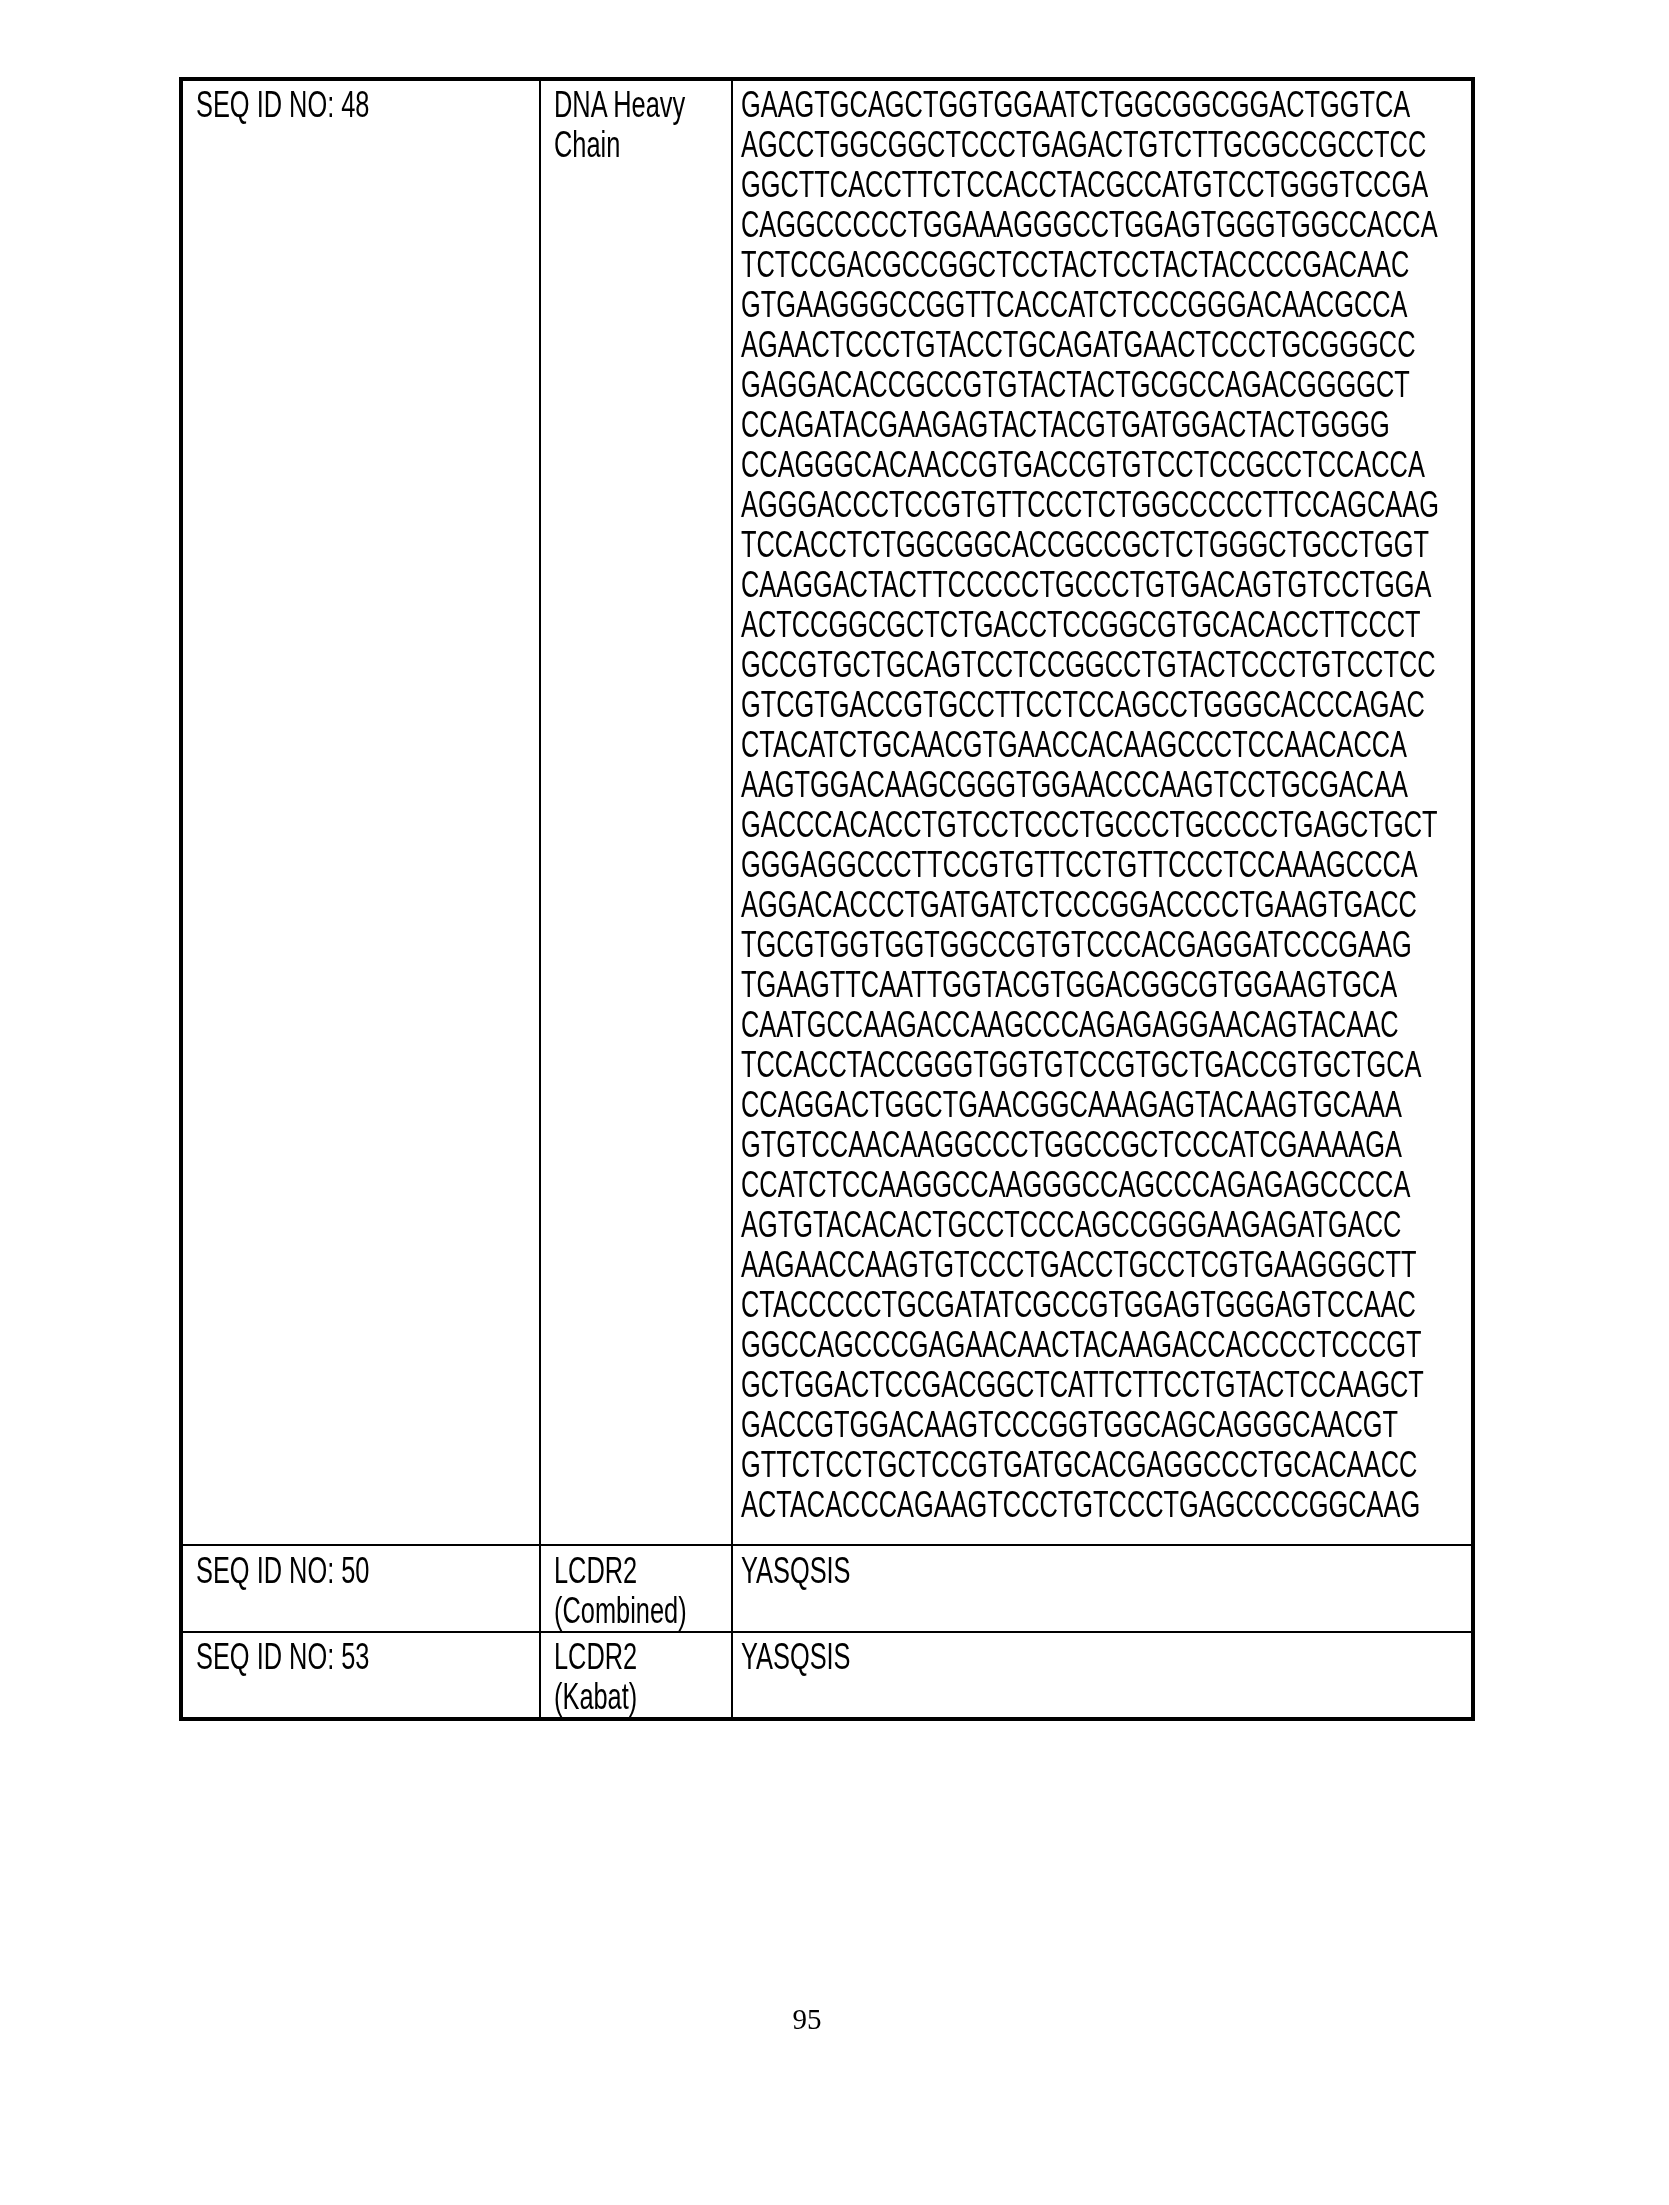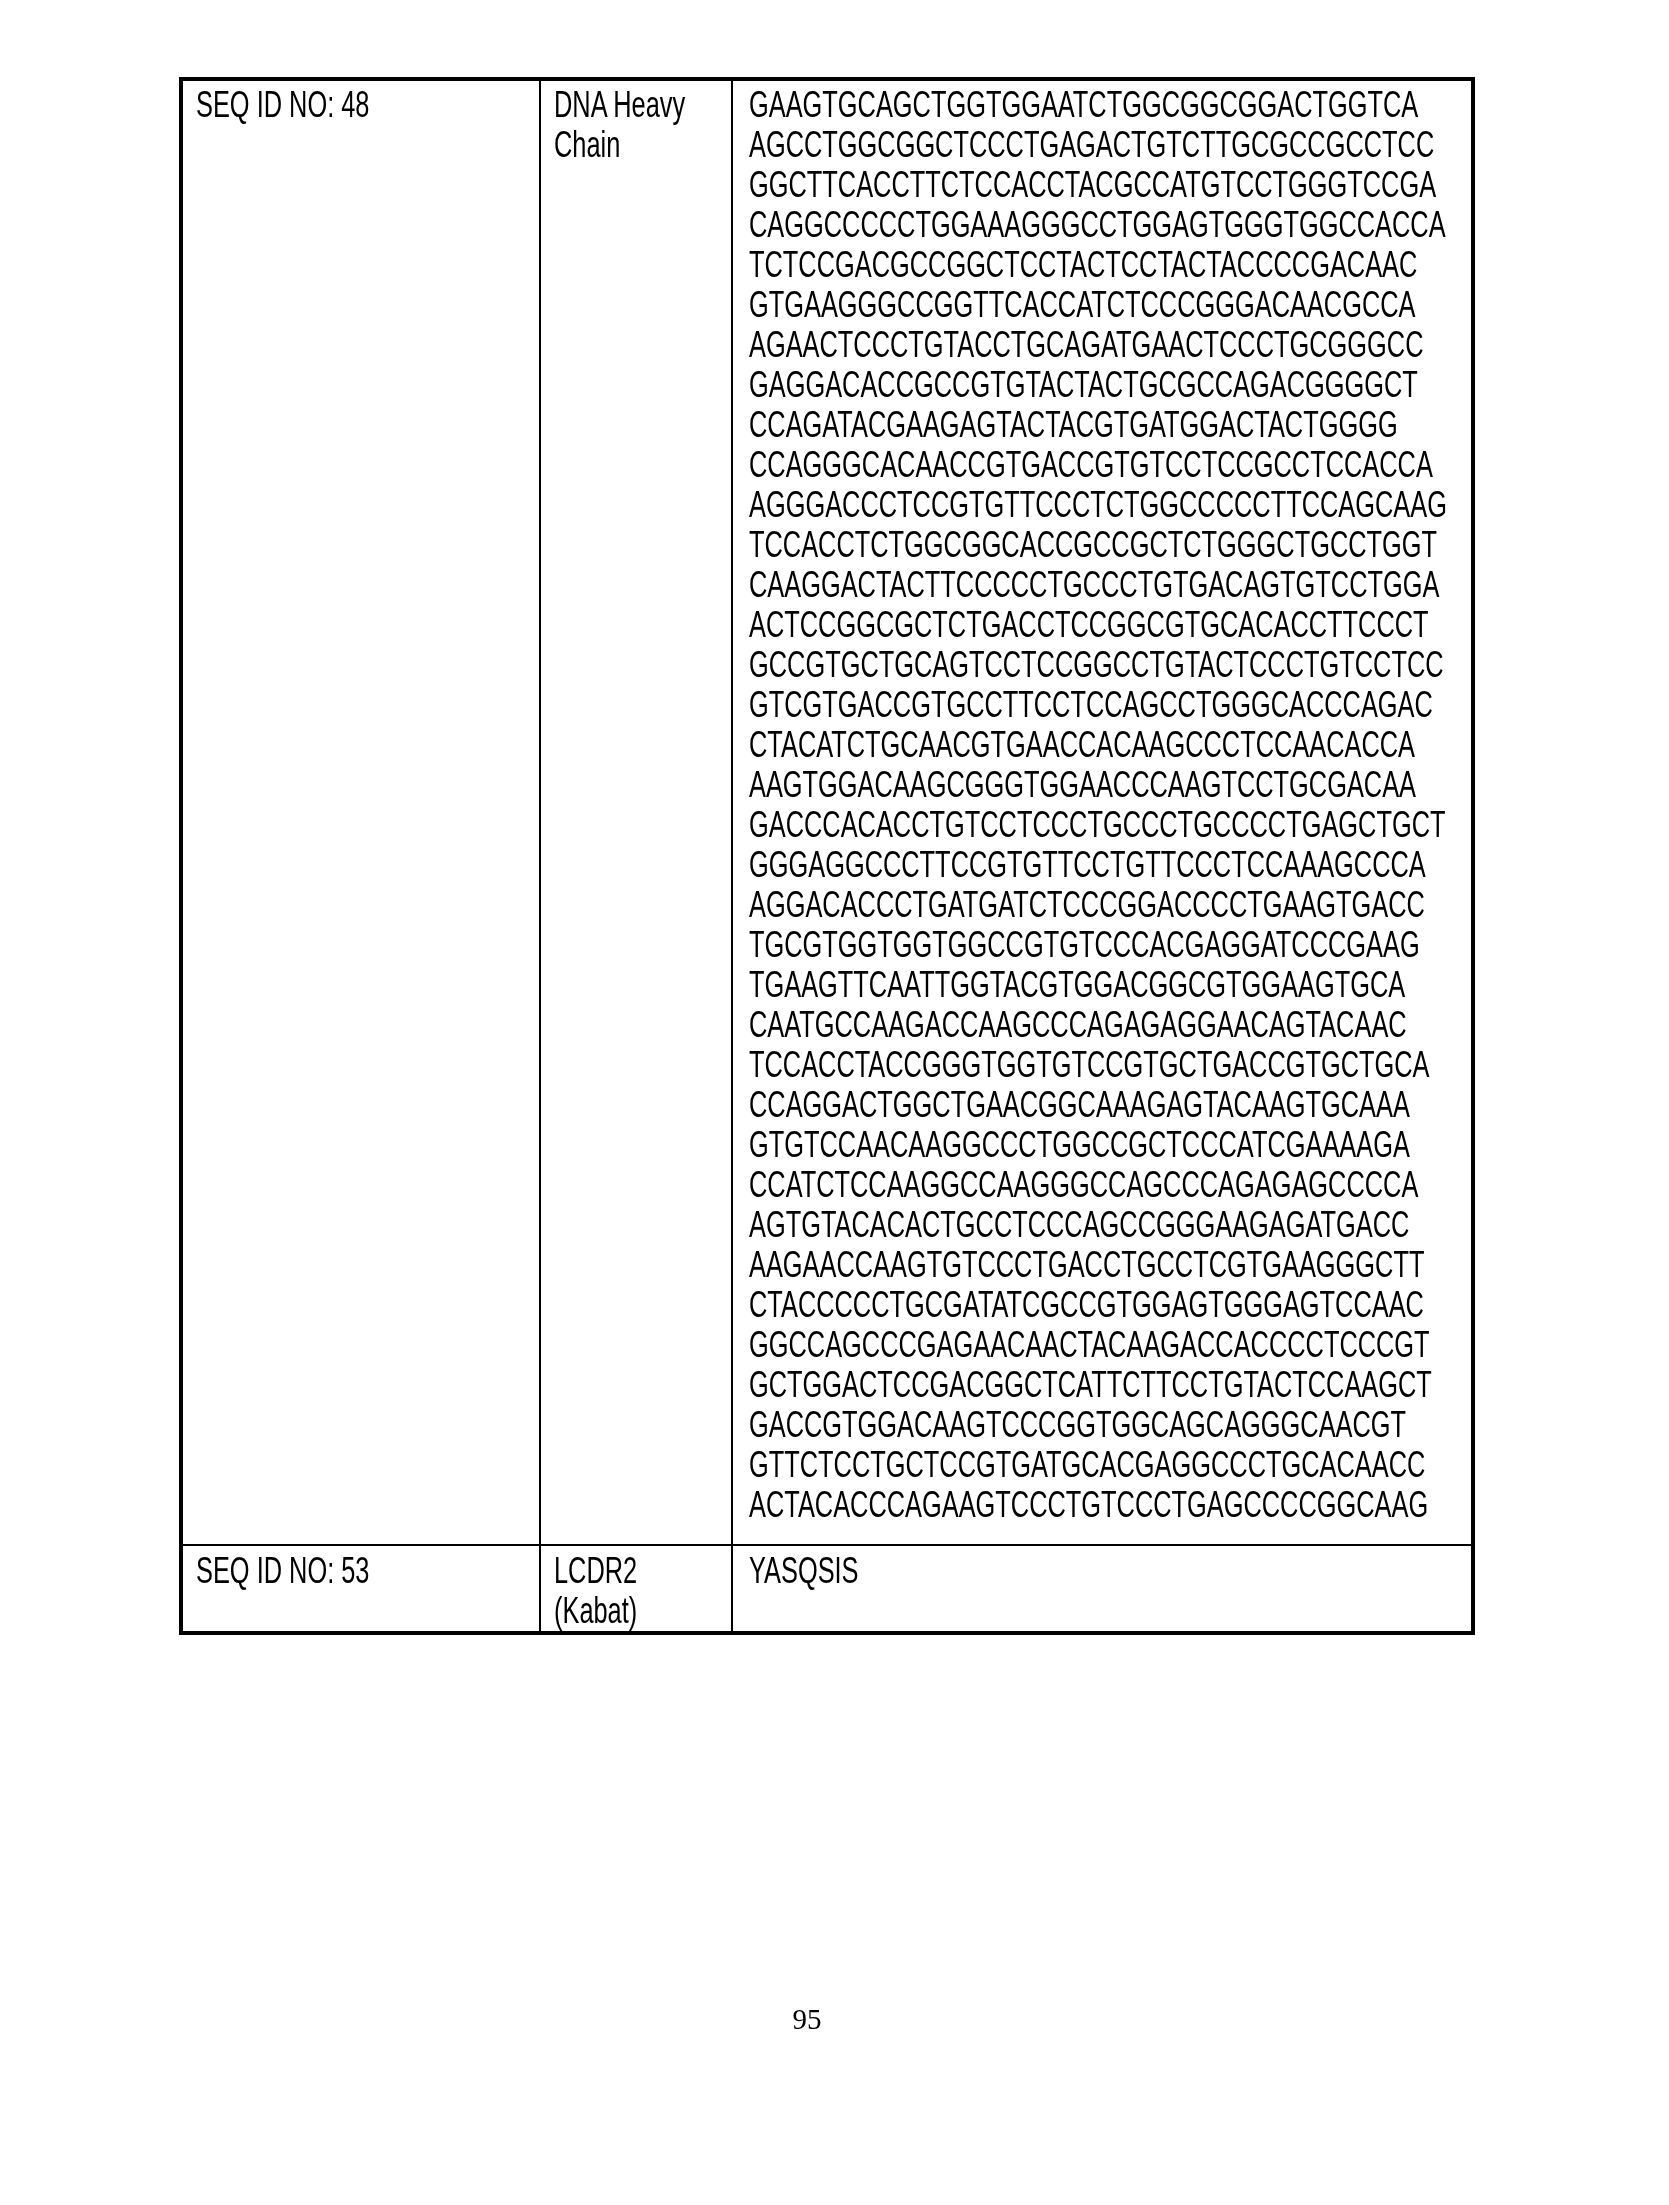--- a/index.html
+++ b/index.html
@@ -27,21 +27,21 @@
   col.c2 { width: 192px; }
   col.c3 { width: 741px; }
   td {
     border: 2.9px solid #000;
     vertical-align: top;
     padding: 4.4px 0 0 13px;
     font-size: 36px;
     line-height: 40px;
     overflow: hidden;
   }
-  td.seqcol { padding-left: 16px; }
+  td.seqcol { padding-left: 8px; }
   tr.big td { height: 1459px; }
   tr.small td { height: 75px; }
   .cond {
     display: inline-block;
     transform: scaleX(0.705);
     transform-origin: 0 0;
     white-space: nowrap;
   }
   .pageno {
     position: absolute;
@@ -62,20 +62,25 @@
       <col class="c2">
       <col class="c3">
     </colgroup>
   <tbody>
       <tr class="big">
     <td><span class="cond">SEQ ID NO: 48</span></td>
     <td><span class="cond"><div>DNA Heavy</div><div>Chain</div></span></td>
     <td class="seqcol"><span class="cond"><div>GAAGTGCAGCTGGTGGAATCTGGCGGCGGACTGGTCA</div><div>AGCCTGGCGGCTCCCTGAGACTGTCTTGCGCCGCCTCC</div><div>GGCTTCACCTTCTCCACCTACGCCATGTCCTGGGTCCGA</div><div>CAGGCCCCCTGGAAAGGGCCTGGAGTGGGTGGCCACCA</div><div>TCTCCGACGCCGGCTCCTACTCCTACTACCCCGACAAC</div><div>GTGAAGGGCCGGTTCACCATCTCCCGGGACAACGCCA</div><div>AGAACTCCCTGTACCTGCAGATGAACTCCCTGCGGGCC</div><div>GAGGACACCGCCGTGTACTACTGCGCCAGACGGGGCT</div><div>CCAGATACGAAGAGTACTACGTGATGGACTACTGGGG</div><div>CCAGGGCACAACCGTGACCGTGTCCTCCGCCTCCACCA</div><div>AGGGACCCTCCGTGTTCCCTCTGGCCCCCTTCCAGCAAG</div><div>TCCACCTCTGGCGGCACCGCCGCTCTGGGCTGCCTGGT</div><div>CAAGGACTACTTCCCCCTGCCCTGTGACAGTGTCCTGGA</div><div>ACTCCGGCGCTCTGACCTCCGGCGTGCACACCTTCCCT</div><div>GCCGTGCTGCAGTCCTCCGGCCTGTACTCCCTGTCCTCC</div><div>GTCGTGACCGTGCCTTCCTCCAGCCTGGGCACCCAGAC</div><div>CTACATCTGCAACGTGAACCACAAGCCCTCCAACACCA</div><div>AAGTGGACAAGCGGGTGGAACCCAAGTCCTGCGACAA</div><div>GACCCACACCTGTCCTCCCTGCCCTGCCCCTGAGCTGCT</div><div>GGGAGGCCCTTCCGTGTTCCTGTTCCCTCCAAAGCCCA</div><div>AGGACACCCTGATGATCTCCCGGACCCCTGAAGTGACC</div><div>TGCGTGGTGGTGGCCGTGTCCCACGAGGATCCCGAAG</div><div>TGAAGTTCAATTGGTACGTGGACGGCGTGGAAGTGCA</div><div>CAATGCCAAGACCAAGCCCAGAGAGGAACAGTACAAC</div><div>TCCACCTACCGGGTGGTGTCCGTGCTGACCGTGCTGCA</div><div>CCAGGACTGGCTGAACGGCAAAGAGTACAAGTGCAAA</div><div>GTGTCCAACAAGGCCCTGGCCGCTCCCATCGAAAAGA</div><div>CCATCTCCAAGGCCAAGGGCCAGCCCAGAGAGCCCCA</div><div>AGTGTACACACTGCCTCCCAGCCGGGAAGAGATGACC</div><div>AAGAACCAAGTGTCCCTGACCTGCCTCGTGAAGGGCTT</div><div>CTACCCCCTGCGATATCGCCGTGGAGTGGGAGTCCAAC</div><div>GGCCAGCCCGAGAACAACTACAAGACCACCCCTCCCGT</div><div>GCTGGACTCCGACGGCTCATTCTTCCTGTACTCCAAGCT</div><div>GACCGTGGACAAGTCCCGGTGGCAGCAGGGCAACGT</div><div>GTTCTCCTGCTCCGTGATGCACGAGGCCCTGCACAACC</div><div>ACTACACCCAGAAGTCCCTGTCCCTGAGCCCCGGCAAG</div></span></td>
   </tr>
   <tr class="small">
+    <td><span class="cond">SEQ ID NO: 50</span></td>
+    <td><span class="cond"><div>LCDR2</div><div>(Combined)</div></span></td>
+    <td class="seqcol"><span class="cond">YASQSIS</span></td>
+  </tr>
+  <tr class="small">
     <td><span class="cond">SEQ ID NO: 53</span></td>
     <td><span class="cond"><div>LCDR2</div><div>(Kabat)</div></span></td>
     <td class="seqcol"><span class="cond">YASQSIS</span></td>
   </tr>
 </tbody>
   </table>
 
 <div class="pageno">95</div>
 
 

